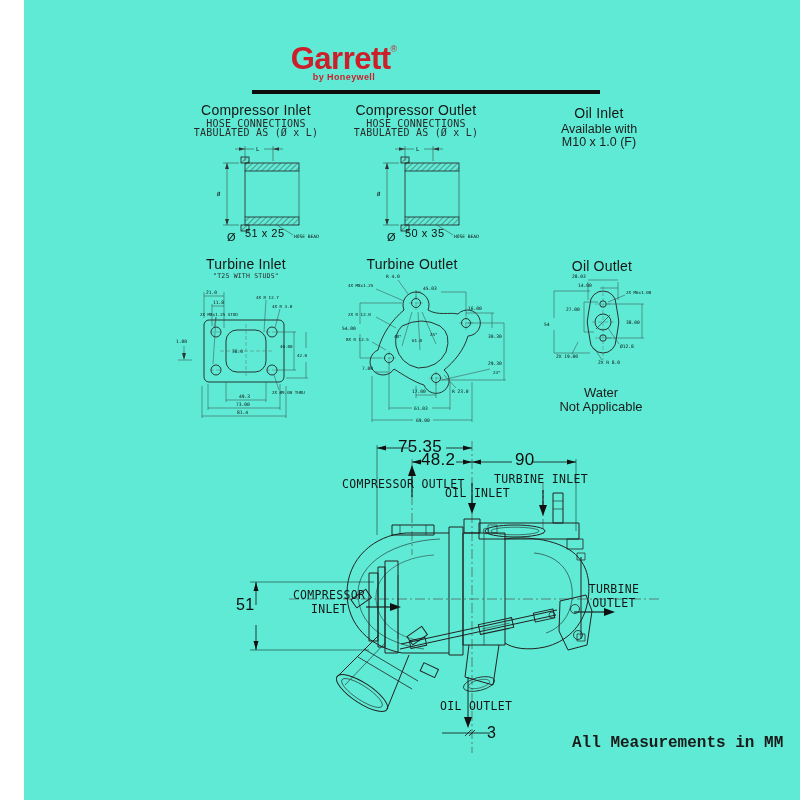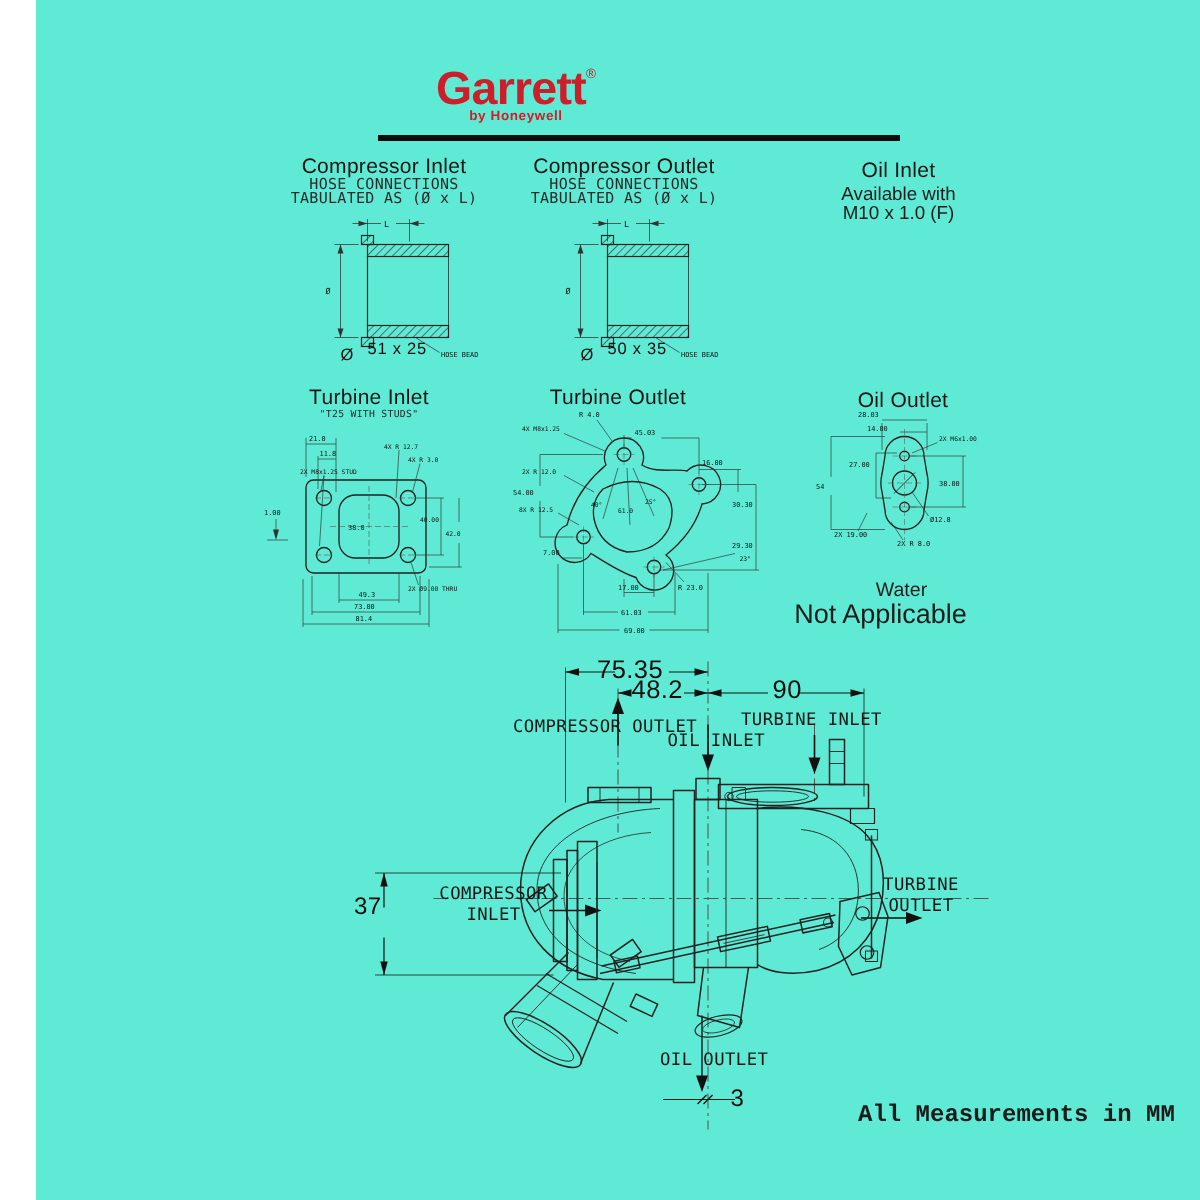--- a/index.html
+++ b/index.html
@@ -300,21 +300,21 @@
     <text x="84" y="28" class="t4">2X M6x1.00</text>
     <text x="24" y="45" class="t45">27.00</text>
     <text x="2" y="60" class="t45">54</text>
     <text x="84" y="58" class="t45">38.00</text>
     <text x="78" y="82" class="t45">Ø12.8</text>
     <text x="14" y="92" class="t45">2X 19.00</text>
     <text x="56" y="98" class="t45">2X R 8.0</text>
   </svg>
 
   <div class="abs ctr body13" style="left:497px;top:385px;width:160px;font-size:13px;text-align:center;">Water</div>
-  <div class="abs ctr body13" style="left:483px;top:399px;width:160px;font-size:18px;">Not Applicable</div>
+  <div class="abs ctr body13" style="left:497px;top:399px;width:160px;font-size:13px;">Not Applicable</div>
 
   <svg class="abs" style="left:210px;top:435px;" width="470" height="322" viewBox="0 0 470 322">
 
     <g stroke="#555" stroke-width="0.7" fill="none" stroke-dasharray="10 3 2 3">
       <line x1="238" y1="6" x2="238" y2="318"></line>
       <line x1="178" y1="24" x2="178" y2="120"></line>
       <line x1="309" y1="48" x2="309" y2="100"></line>
       <line x1="55" y1="164" x2="428" y2="164"></line>
     </g>
 
@@ -431,21 +431,21 @@
         </g>
       <g transform="rotate(25 196 236)">
           <rect x="187" y="231" width="16" height="9"></rect>
         </g>
     </g>
   </svg>
 
   <div class="abs dim-lg" style="left:374px;top:437px;">75.35</div>
   <div class="abs dim-lg" style="left:397px;top:450px;text-align:center;">48.2</div>
   <div class="abs dim-lg" style="left:491px;top:450px;">90</div>
-  <div class="abs dim-lg" style="left:212px;top:596px;font-size:16px;">37</div>
+  <div class="abs dim-lg" style="left:212px;top:596px;font-size:16px;">51</div>
   <div class="abs dim-lg" style="left:463px;top:724px;font-size:16px;">3</div>
 
   <div class="abs cad" style="left:318px;top:477px;">COMPRESSOR OUTLET</div>
   <div class="abs cad" style="left:421px;top:486px;">OIL INLET</div>
   <div class="abs cad" style="left:470px;top:472px;">TURBINE INLET</div>
   <div class="abs cad-wrap" style="left:262px;top:588px;width:86px;">COMPRESSOR INLET</div>
   <div class="abs cad-wrap" style="left:557px;top:582px;width:66px;">TURBINE OUTLET</div>
   <div class="abs cad" style="left:416px;top:699px;">OIL OUTLET</div>
 
   <div class="abs footer" style="left:548px;top:734px;">All Measurements in MM</div>

